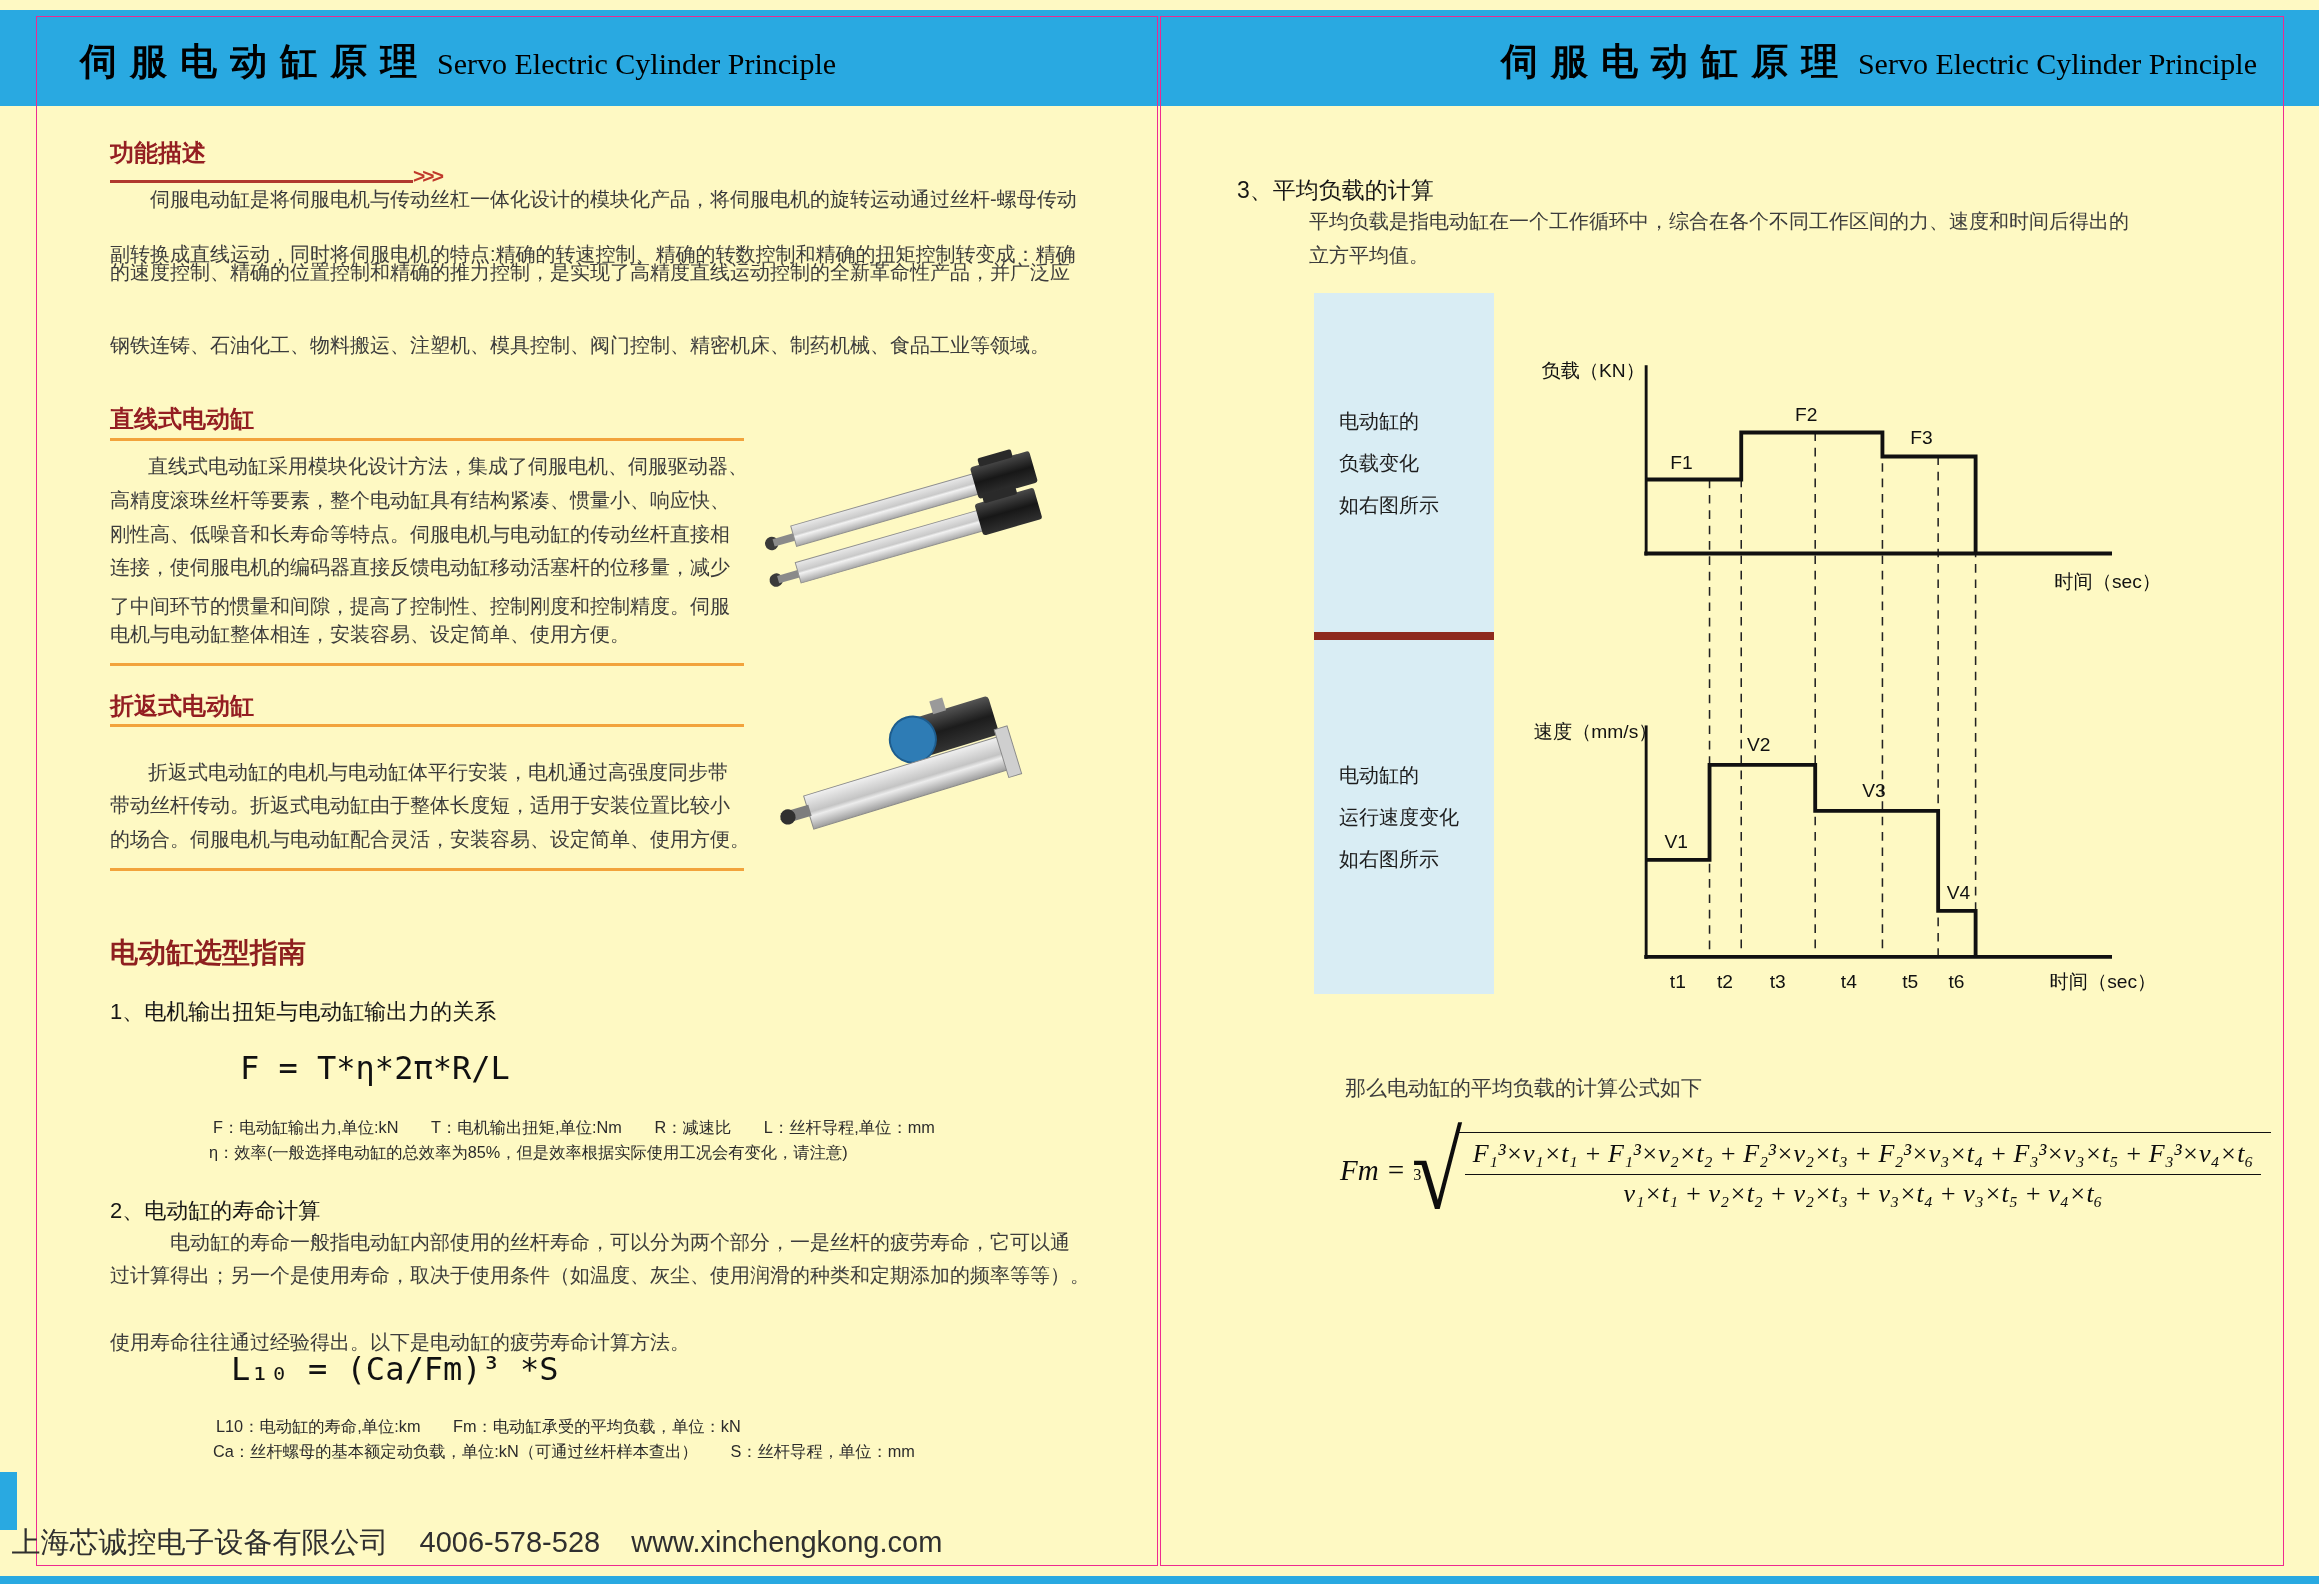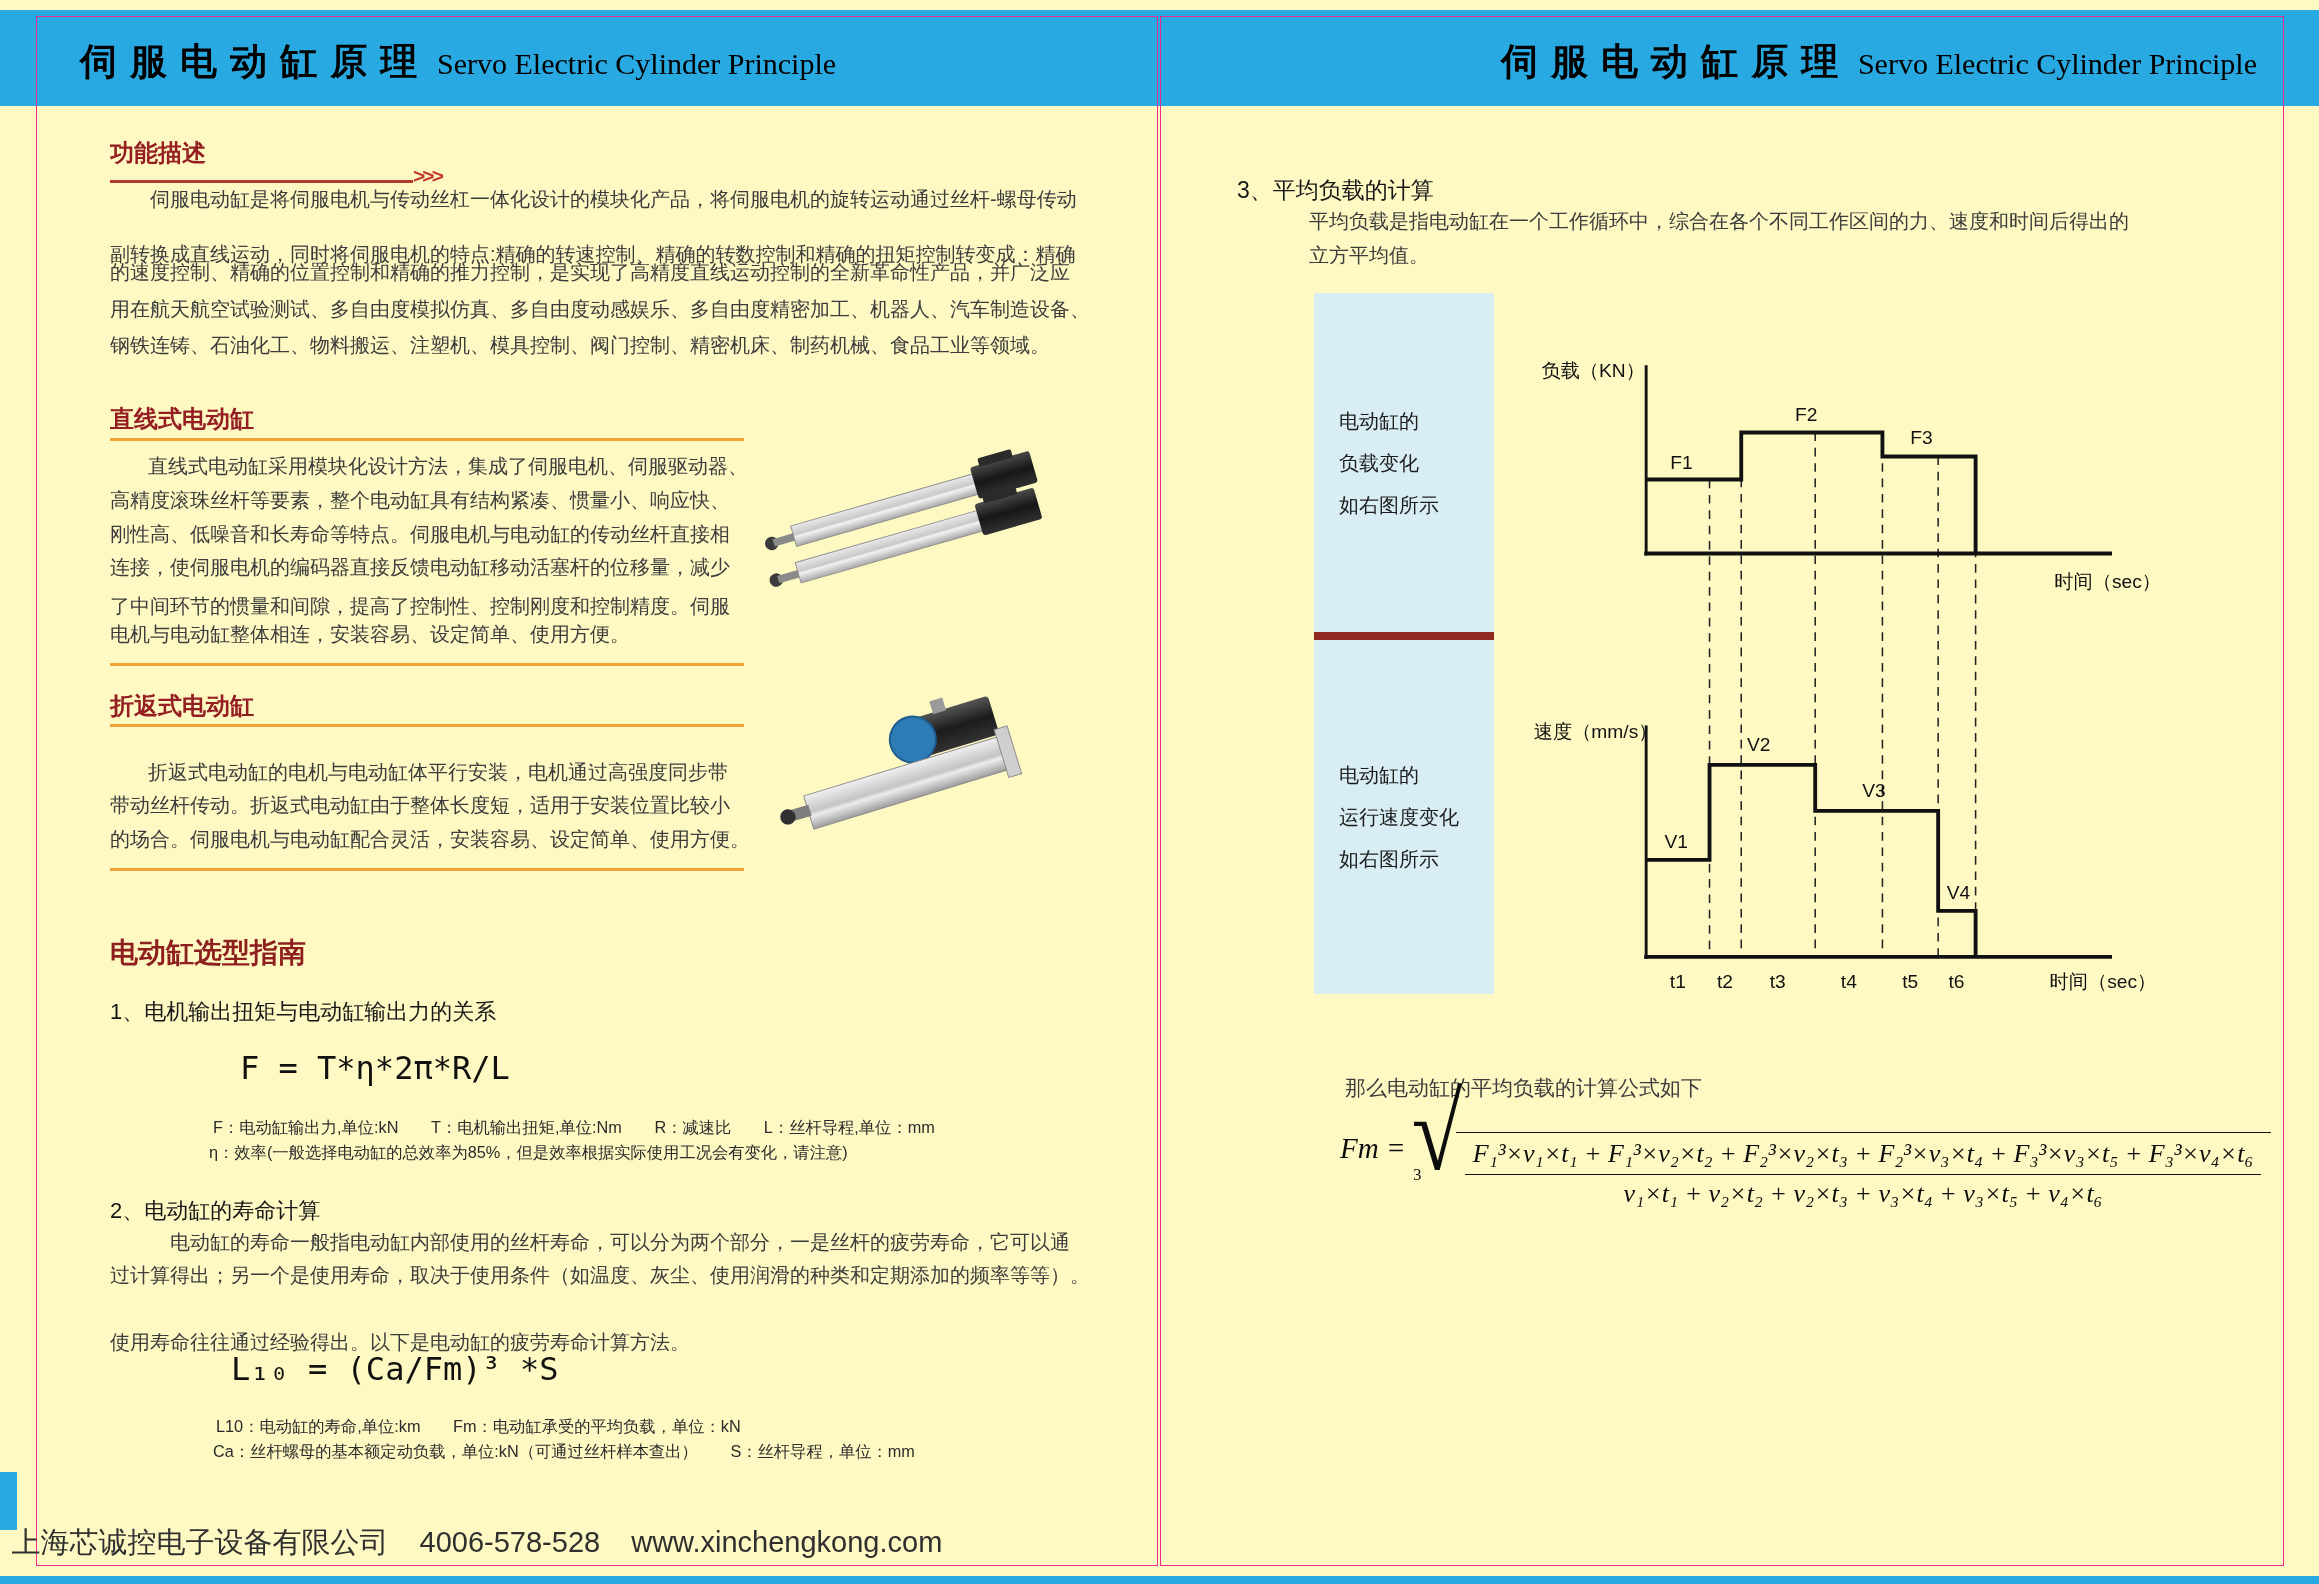--- a/index.html
+++ b/index.html
@@ -31,21 +31,21 @@
   .rule-orange{height:2.9px;background:#f2a33c;}
   .body-line{font-size:20px;color:#3c3c3c;line-height:20px;}
   .item-title{font-size:22px;color:#161616;}
   .formula{font-family:"DejaVu Sans Mono","Liberation Mono",monospace;font-size:32px;color:#111;}
   .note-line{font-size:16.3px;color:#2b2b2b;}
 
   
   .sidebox{background:#d9edf4;}
   .sidebox-text{font-size:20px;color:#1d1d1d;line-height:42px;padding:0 0 0 25px;}
   .sidebox-divider{background:#8e2a1f;}
-  .fm-wrap{display:flex;align-items:flex-start;font-family:"Liberation Serif",serif;
+  .fm-wrap{display:flex;align-items:center;font-family:"Liberation Serif",serif;
            font-style:italic;font-size:26px;color:#0d0d0d;}
   .fm-lhs{font-size:29px;margin-right:7.7px;}
   .fm-idx{font-style:normal;font-size:16.3px;align-self:flex-start;margin-top:33px;margin-right:-9.6px;z-index:2;}
   .fm-surd{font-style:normal;font-size:92px;line-height:0;transform:scaleY(1.18);margin-right:-6.7px;}
   .fm-frac{display:inline-flex;flex-direction:column;text-align:center;border-top:1.9px solid #111;padding:3.8px 9.6px 0 9.6px;}
   .fm-num{border-bottom:1.9px solid #111;padding:1.9px 7.7px 5.8px 7.7px;white-space:nowrap;}
   .fm-den{padding-top:3.8px;white-space:nowrap;}
 
   
   .footer{left:0;top:1523px;width:2144px;text-align:left;font-size:29px;color:#2f2f2f;white-space:nowrap;}
@@ -73,21 +73,20 @@
     <span class="title-en">Servo Electric Cylinder Principle</span>
   </div>
 
   <div class="abs h-red" style="left:110px;top:137px;">功能描述</div>
   <div class="abs rule-red" style="left:110px;top:180px;width:303px;"></div>
   <div class="abs chevrons" style="left:413px;top:171px;">&gt;&gt;&gt;</div>
 
   <div class="abs body-line nowrap" style="left:110px;top:189px;padding-left:40px;">伺服电动缸是将伺服电机与传动丝杠一体化设计的模块化产品，将伺服电机的旋转运动通过丝杆-螺母传动</div>
   <div class="abs body-line nowrap" style="left:110px;top:244px;">副转换成直线运动，同时将伺服电机的特点:精确的转速控制、精确的转数控制和精确的扭矩控制转变成：精确</div>
   <div class="abs body-line nowrap" style="left:110px;top:262px;">的速度控制、精确的位置控制和精确的推力控制，是实现了高精度直线运动控制的全新革命性产品，并广泛应</div>
-  <div class="abs body-line nowrap" style="left:110px;top:299px;">用在航天航空试验测试、多自由度模拟仿真、多自由度动感娱乐、多自由度精密加工、机器人、汽车制造设备、</div>
   <div class="abs body-line nowrap" style="left:110px;top:335px;">钢铁连铸、石油化工、物料搬运、注塑机、模具控制、阀门控制、精密机床、制药机械、食品工业等领域。</div>
 
   <div class="abs h-red" style="left:110px;top:403px;">直线式电动缸</div>
   <div class="abs rule-orange" style="left:110px;top:438px;width:634px;"></div>
   <div class="abs body-line nowrap" style="left:110px;top:456px;padding-left:38px;">直线式电动缸采用模块化设计方法，集成了伺服电机、伺服驱动器、</div>
   <div class="abs body-line nowrap" style="left:110px;top:490px;">高精度滚珠丝杆等要素，整个电动缸具有结构紧凑、惯量小、响应快、</div>
   <div class="abs body-line nowrap" style="left:110px;top:524px;">刚性高、低噪音和长寿命等特点。伺服电机与电动缸的传动丝杆直接相</div>
   <div class="abs body-line nowrap" style="left:110px;top:557px;">连接，使伺服电机的编码器直接反馈电动缸移动活塞杆的位移量，减少</div>
   <div class="abs body-line nowrap" style="left:110px;top:596px;">了中间环节的惯量和间隙，提高了控制性、控制刚度和控制精度。伺服</div>
   <div class="abs body-line nowrap" style="left:110px;top:624px;">电机与电动缸整体相连，安装容易、设定简单、使用方便。</div>

